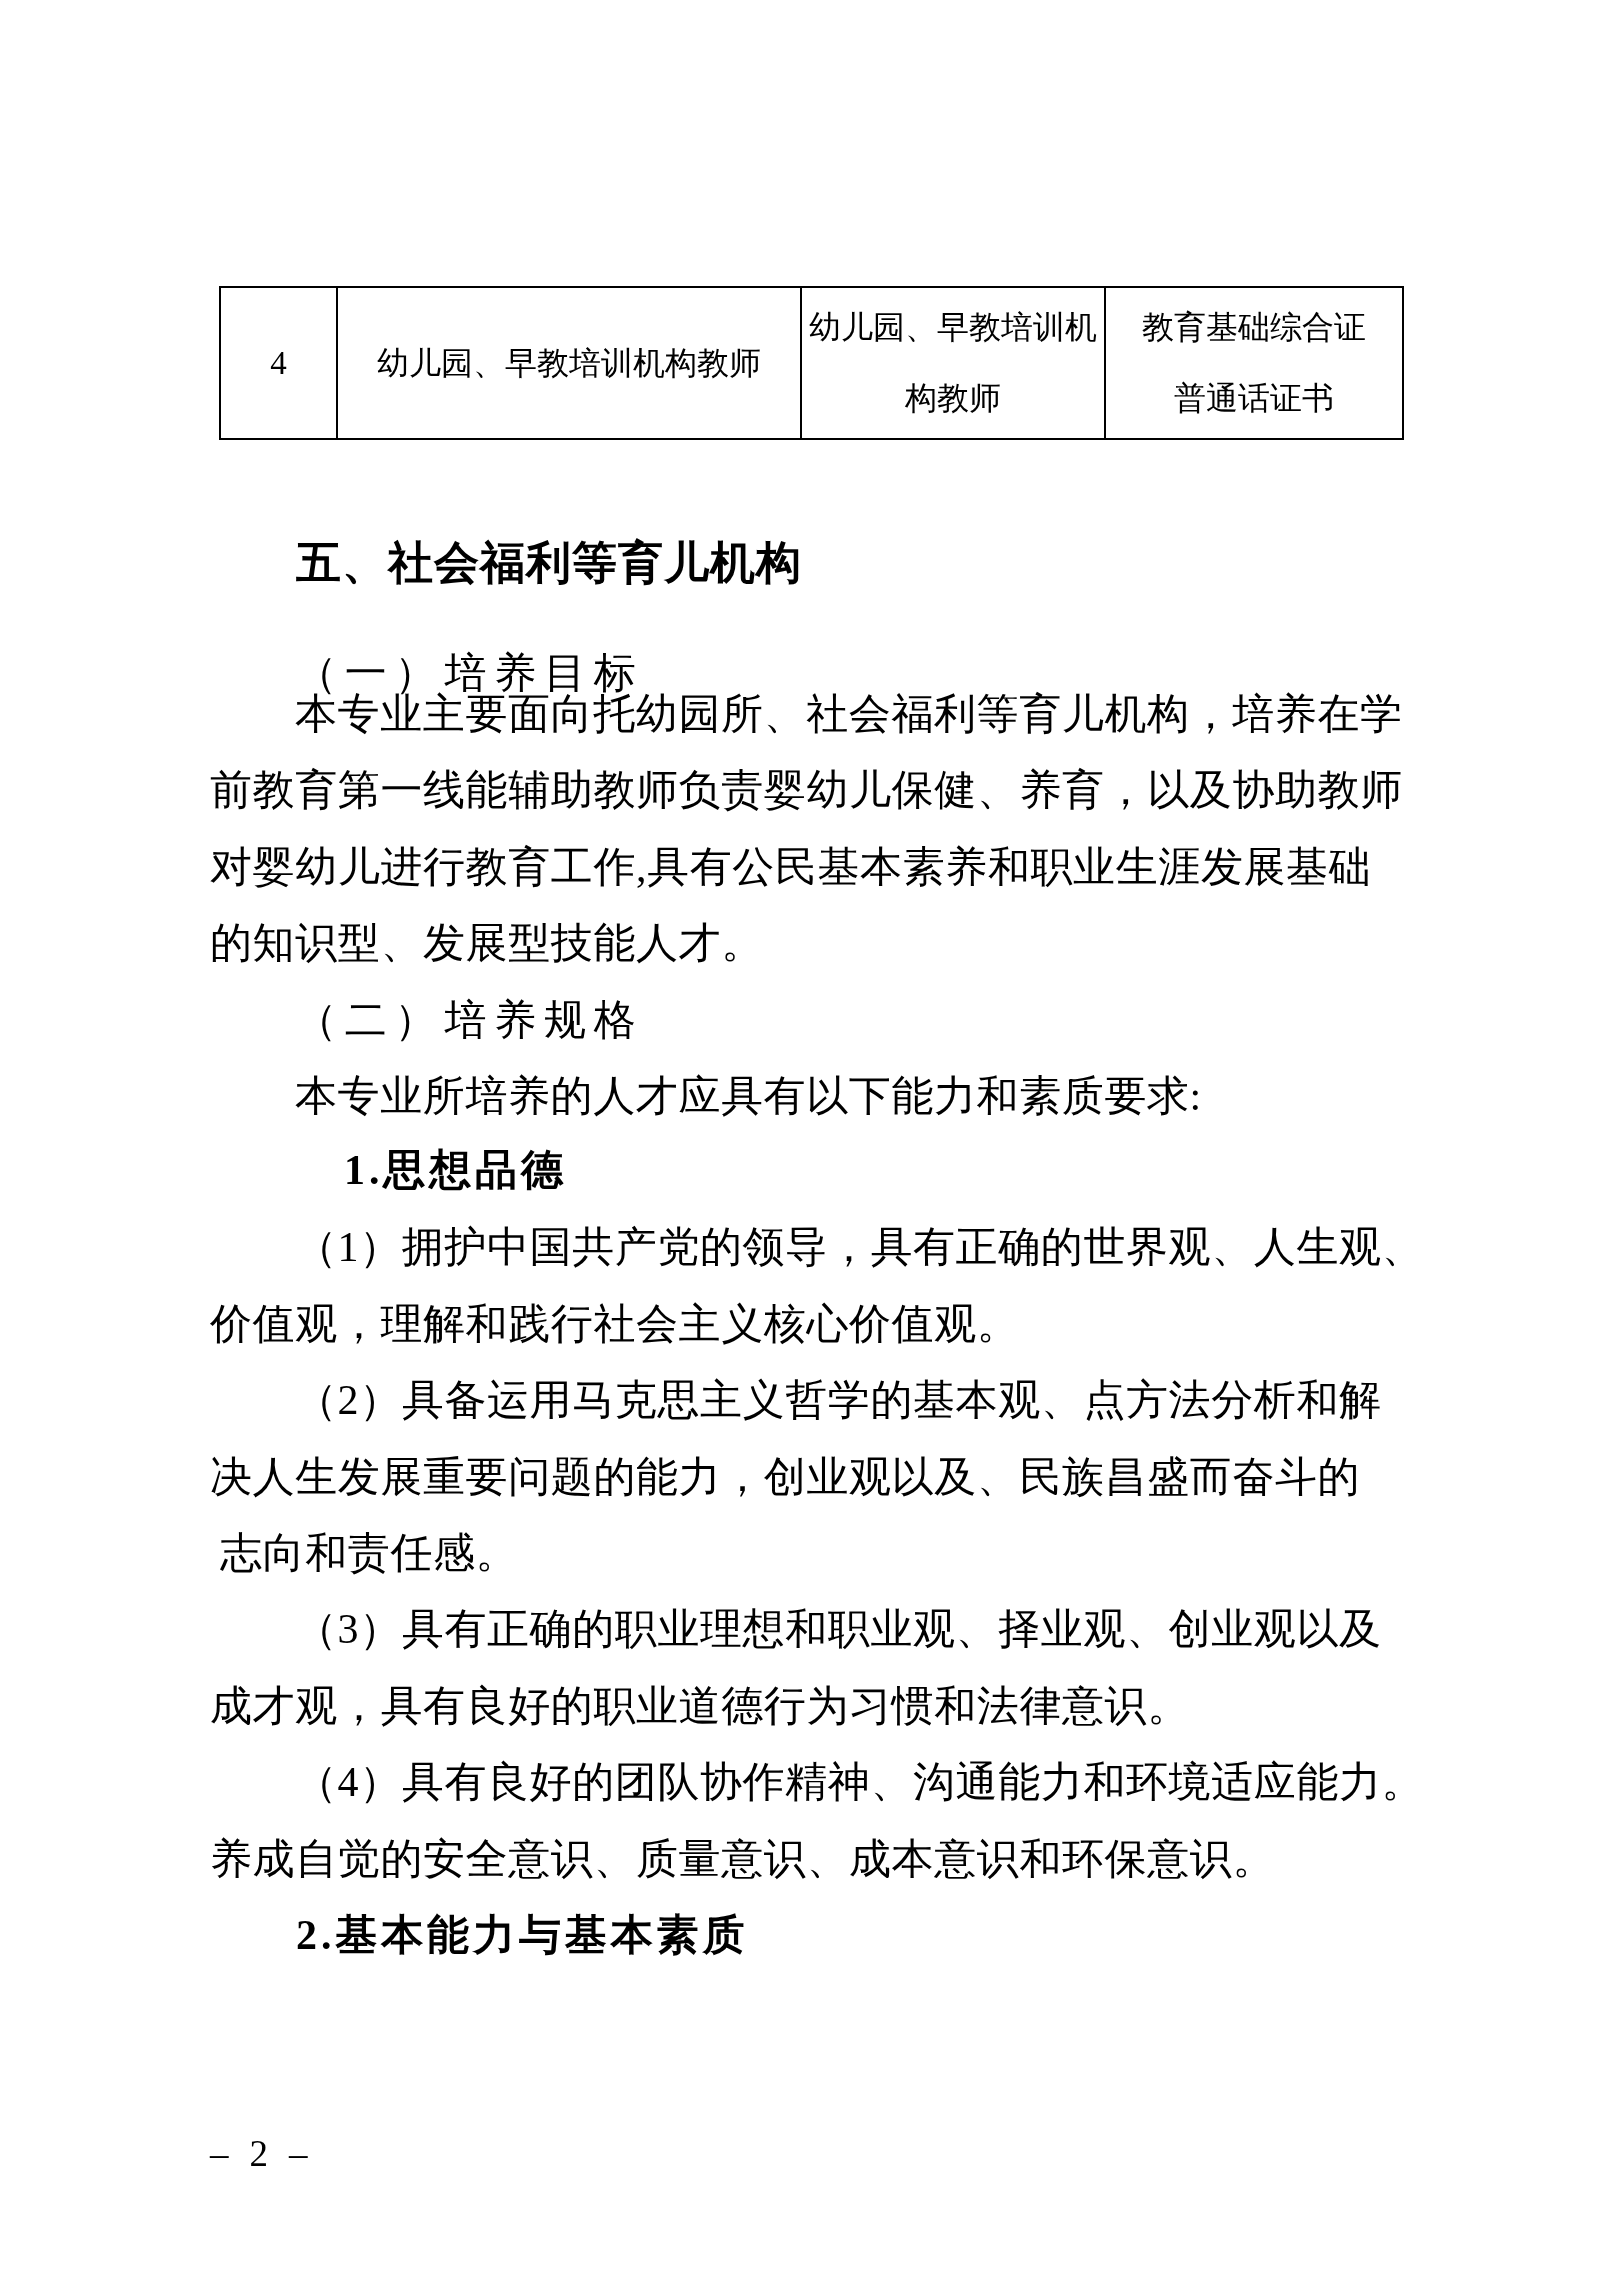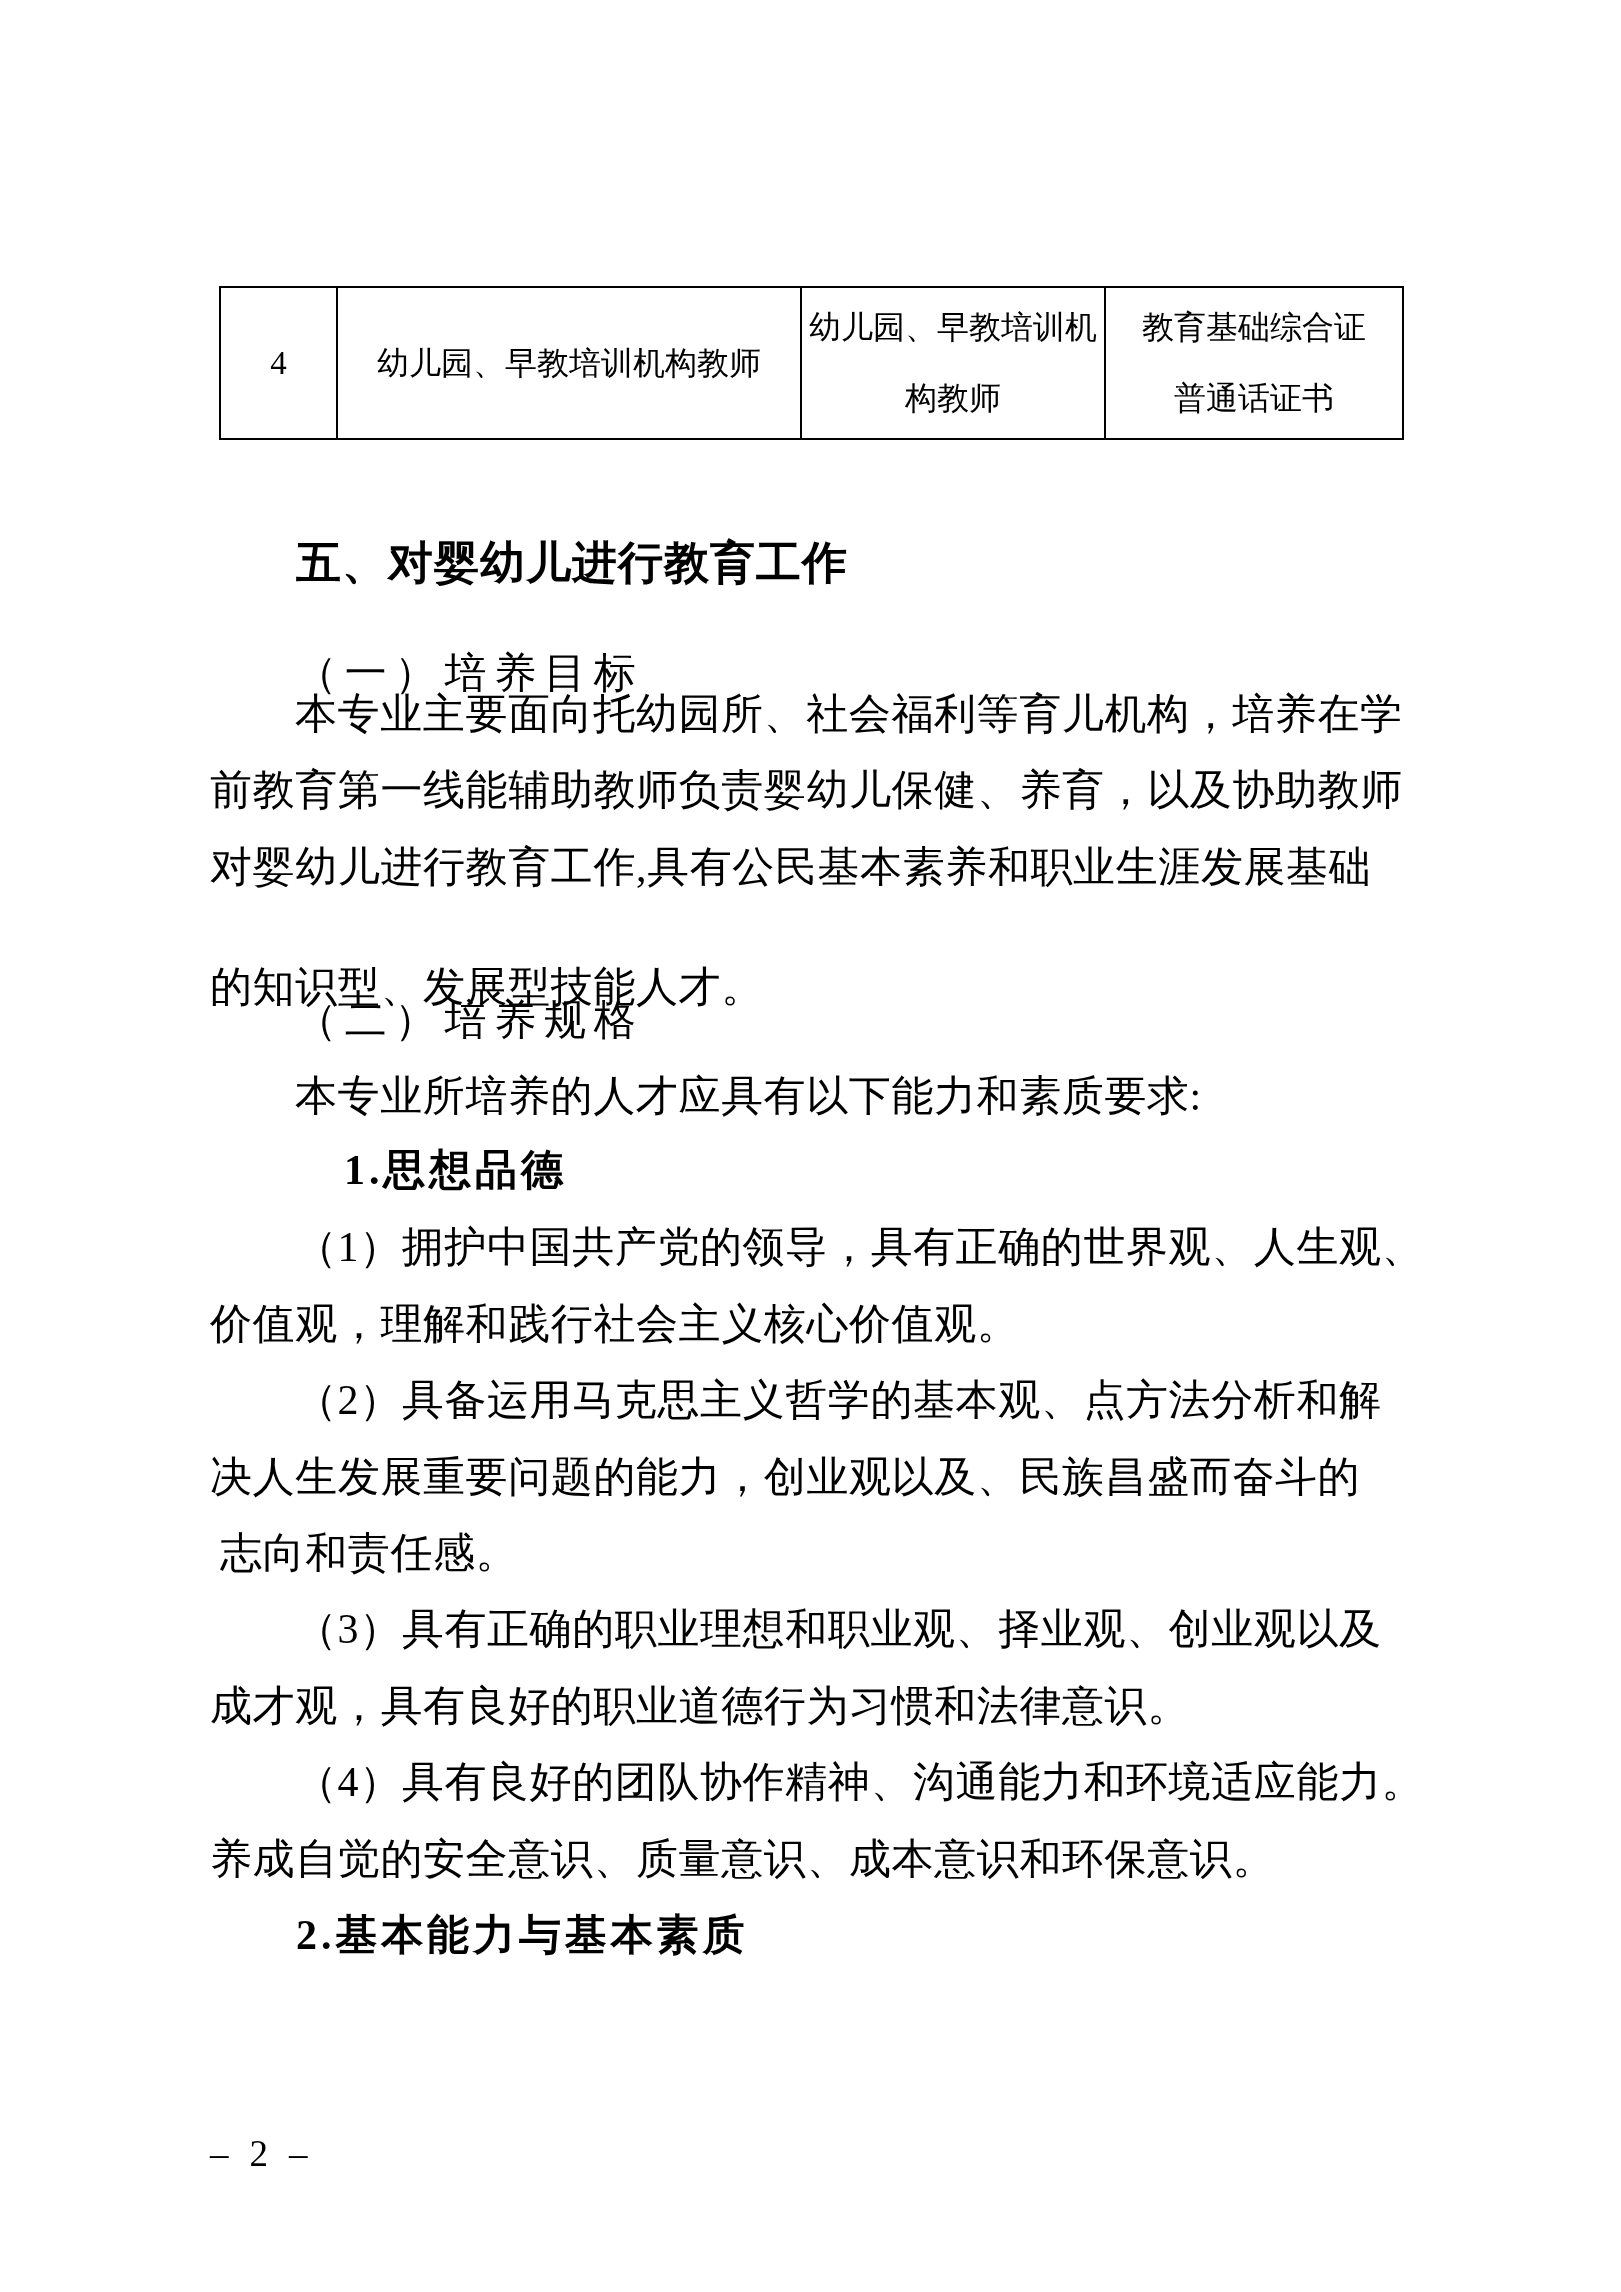--- a/index.html
+++ b/index.html
@@ -88,28 +88,28 @@
         <span>构教师</span>
       </td>
       <td class="two-line">
         <span>教育基础综合证</span>
         <span>普通话证书</span>
       </td>
     </tr>
   </tbody>
     </table>
 
-  <div class="tline heading-hei" style="left:296px; top:540px;">五、对婴幼儿进行教育工作</div>
+  <div class="tline heading-hei" style="left:296px; top:540px;">五、社会福利等育儿机构</div>
 
   <div class="tline subhead-kai" style="left:295px; top:652px;">（一）培养目标</div>
 
   <div class="tline" style="left:295px; top:693px;">本专业主要面向托幼园所、社会福利等育儿机构，培养在学</div>
   <div class="tline" style="left:210px; top:769px;">前教育第一线能辅助教师负责婴幼儿保健、养育，以及协助教师</div>
   <div class="tline" style="left:210px; top:846px;">对婴幼儿进行教育工作,具有公民基本素养和职业生涯发展基础</div>
-  <div class="tline" style="left:210px; top:922px;margin-top:44px;">的知识型、发展型技能人才。</div>
+  <div class="tline" style="left:210px; top:922px;">的知识型、发展型技能人才。</div>
 
   <div class="tline subhead-kai" style="left:295px; top:999px;">（二）培养规格</div>
 
   <div class="tline" style="left:295px; top:1075px;">本专业所培养的人才应具有以下能力和素质要求:</div>
 
   <div class="tline item-bold" style="left:296px; top:1149px;margin-left:48px;">1.思想品德</div>
 
   <div class="tline" style="left:295px; top:1226px;">（1）拥护中国共产党的领导，具有正确的世界观、人生观、</div>
   <div class="tline" style="left:210px; top:1303px;">价值观，理解和践行社会主义核心价值观。</div>
 

